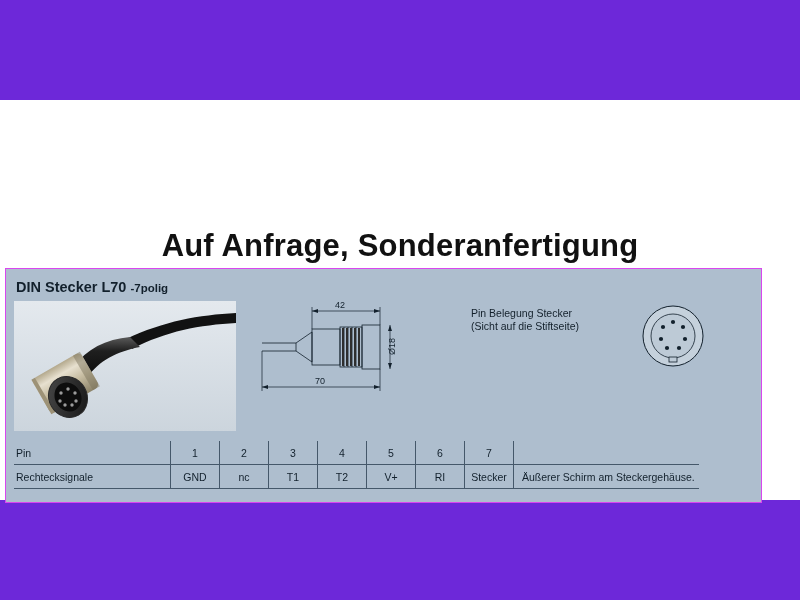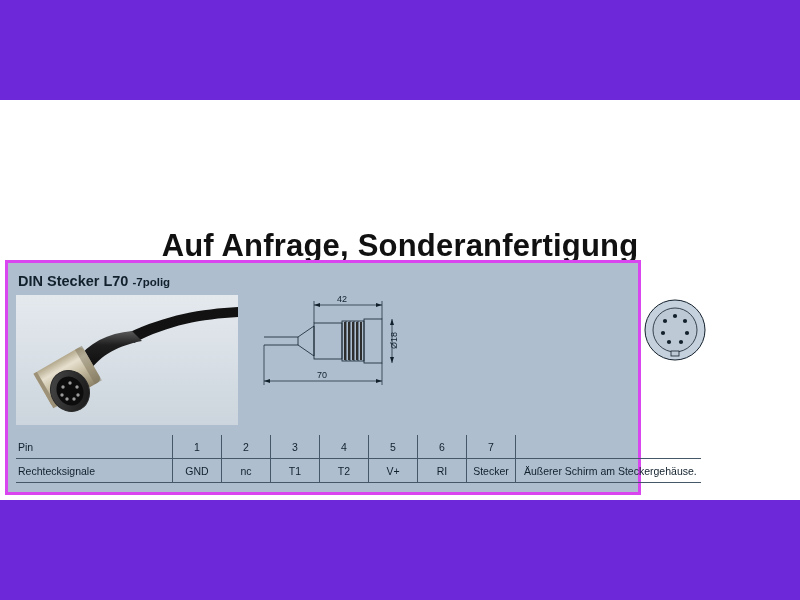--- a/index.html
+++ b/index.html
@@ -35,25 +35,25 @@
     text-align: center;
     font-size: 31px;
     font-weight: bold;
     color: #111111;
     letter-spacing: 0.2px;
   }
   
   #panel {
     position: absolute;
     left: 5px;
-    top: 160px;
-    width: 636px;
+    top: 168px;
+    width: 757px;
     height: 235px;
     background: #aebece;
-    border: 3px solid #d946ef;
+    border: 1px solid #d946ef;
     box-sizing: border-box;
   }
   #panel-title {
     position: absolute;
     left: 10px;
     top: 10px;
     font-size: 14.5px;
     font-weight: bold;
     color: #12202c;
   }
@@ -258,20 +258,24 @@
           <g stroke="#12202c" stroke-width="0.7">
             <line x1="136" y1="26" x2="136" y2="70"></line>
             <path d="M136 26 L134 32 L138 32 Z" fill="#12202c" stroke="none"></path>
             <path d="M136 70 L134 64 L138 64 Z" fill="#12202c" stroke="none"></path>
           </g>
           <text class="dimtext" x="141" y="56" transform="rotate(-90 141 56)" text-anchor="start">Ø18</text>
         </svg>
       </div>
 
       <div id="pinview">
+        <div id="pinview-label">
+          <div>Pin Belegung Stecker</div>
+          <div>(Sicht auf die Stiftseite)</div>
+        </div>
         <div id="pinview-draw">
           <svg width="74" height="74" viewBox="0 0 74 74">
             <circle cx="37" cy="37" r="30" fill="#c5d1dc" stroke="#12202c" stroke-width="1"></circle>
             <circle cx="37" cy="37" r="22" fill="#bdcad6" stroke="#12202c" stroke-width="0.8"></circle>
             <g fill="#12202c">
               <circle cx="37" cy="23" r="2.1"></circle>
               <circle cx="27" cy="28" r="2.1"></circle>
               <circle cx="47" cy="28" r="2.1"></circle>
               <circle cx="25" cy="40" r="2.1"></circle>
               <circle cx="49" cy="40" r="2.1"></circle>

